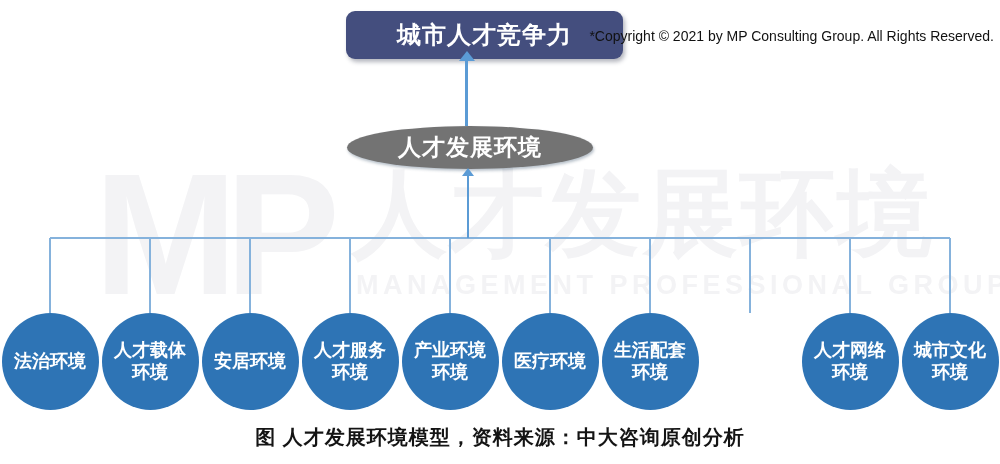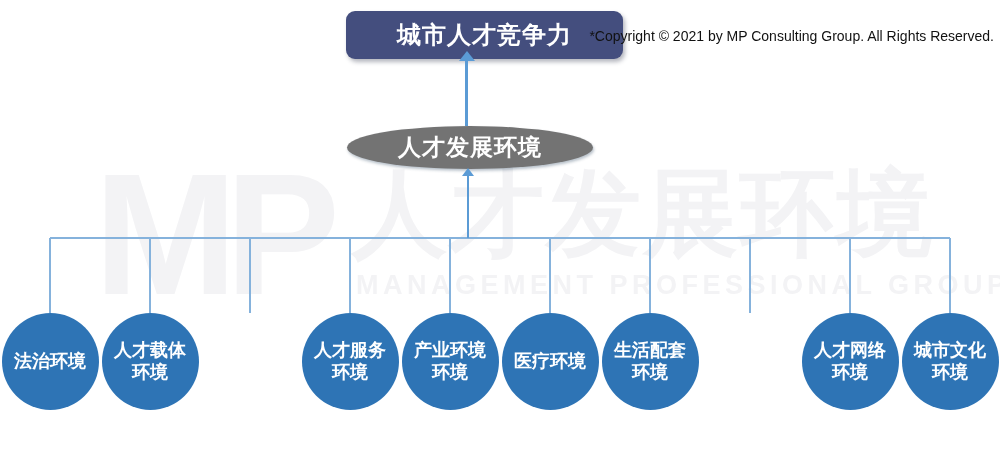--- a/index.html
+++ b/index.html
@@ -88,26 +88,28 @@
   <div class="v-line" style="left:449.25px"></div>
   <div class="v-line" style="left:549.25px"></div>
   <div class="v-line" style="left:649.25px"></div>
   <div class="v-line" style="left:749.25px"></div>
   <div class="v-line" style="left:849.25px"></div>
   <div class="v-line" style="left:949.25px"></div>
 
   <div class="node" style="left:1.5px">法治环境</div>
   <div class="node" style="left:101.5px">人才载体
 环境</div>
+  <div class="node" style="left:201.5px">安居环境</div>
   <div class="node" style="left:301.5px">人才服务
 环境</div>
   <div class="node" style="left:401.5px">产业环境
 环境</div>
   <div class="node" style="left:501.5px">医疗环境</div>
   <div class="node" style="left:601.5px">生活配套
 环境</div>
   <div class="node" style="left:801.5px">人才网络
 环境</div>
   <div class="node" style="left:901.5px">城市文化
 环境</div>
 
+  <div class="caption">图 人才发展环境模型，资料来源：中大咨询原创分析</div>
 
 </div>
 
 </body></html>

